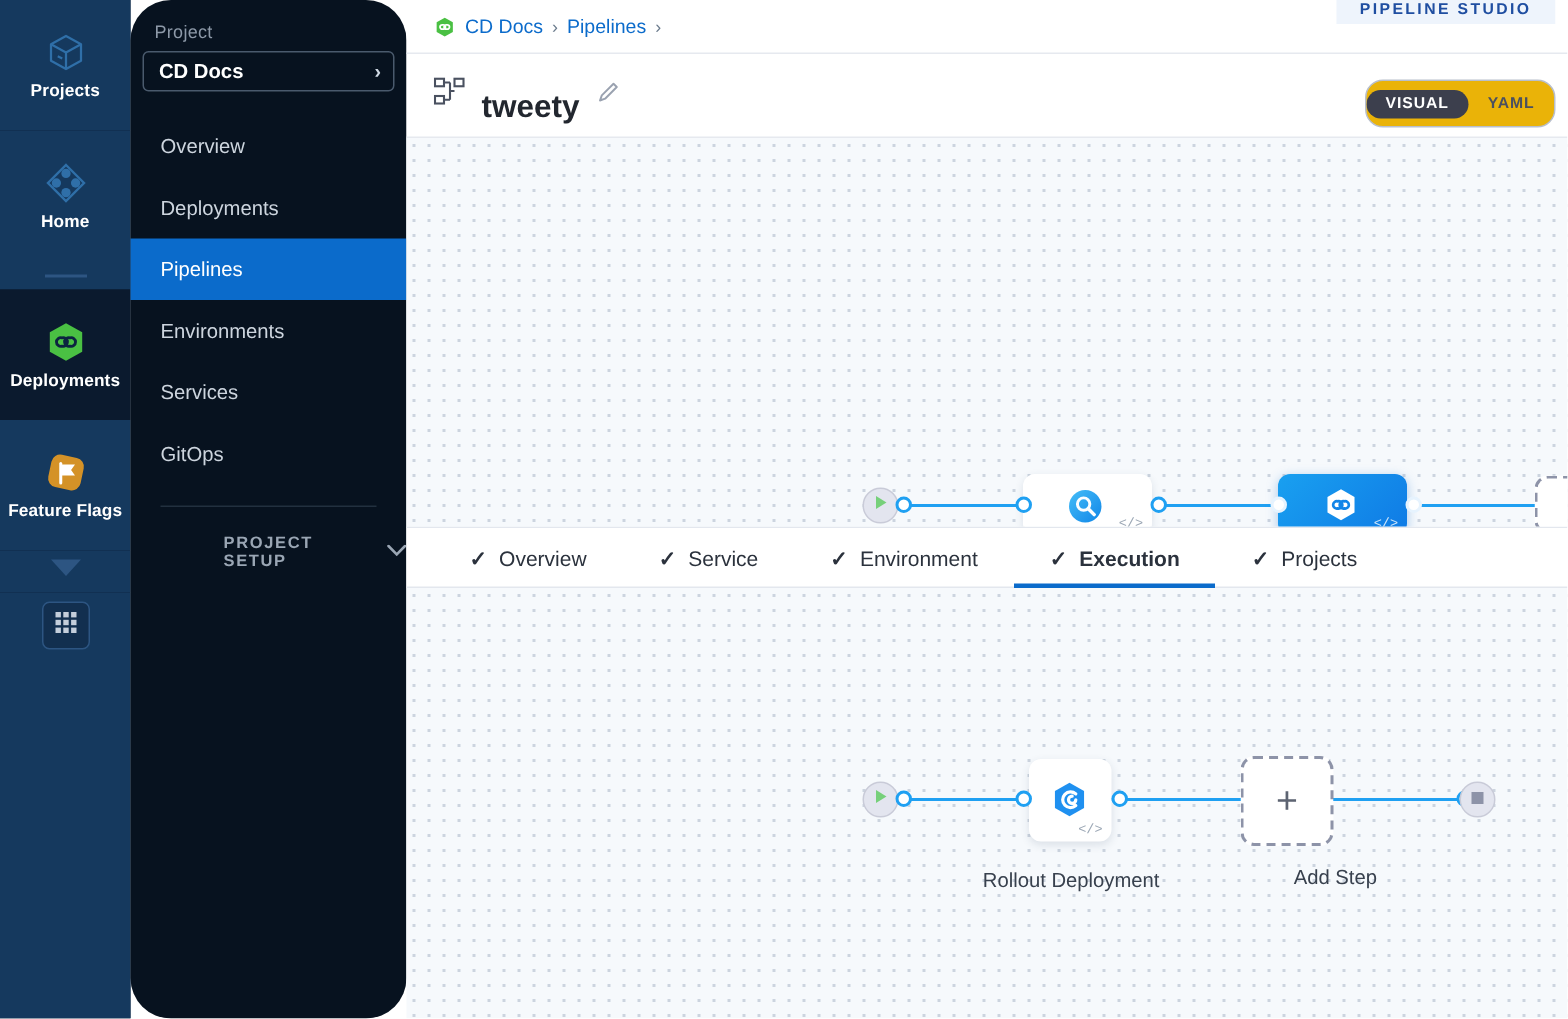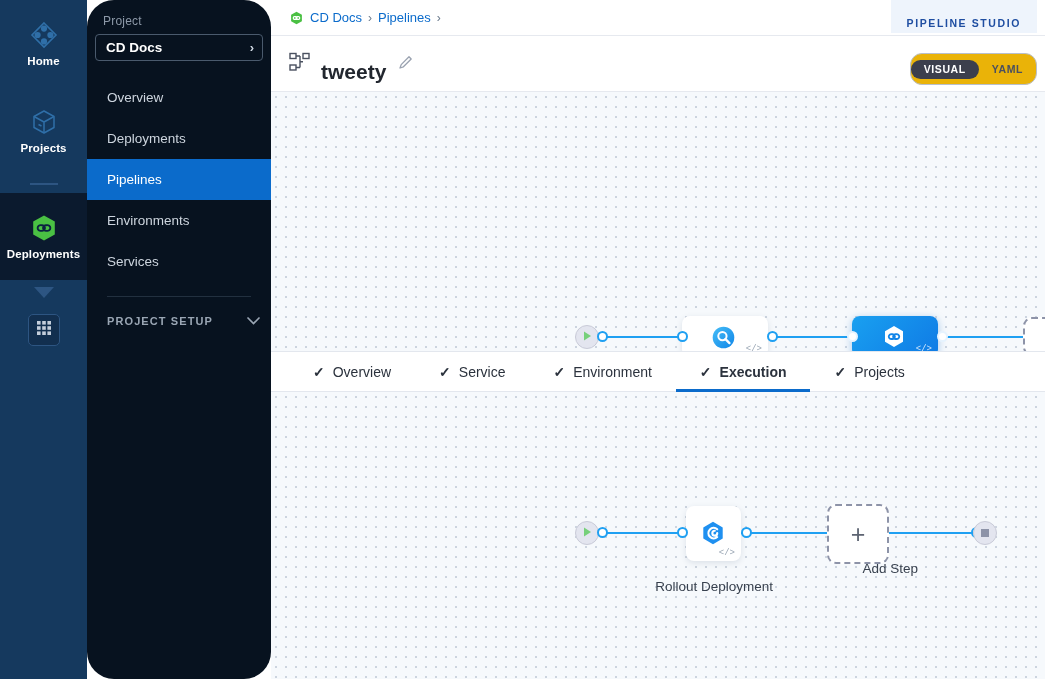--- a/index.html
+++ b/index.html
@@ -61,31 +61,31 @@
   .proj-select .cv { font-size: 13px; color:#cfd8e3; font-weight:bold; }
   .nav-item {
     height: 41px; display:flex; align-items:center;
     padding-left: 20px; font-size: 13.5px; color:#cdd5de; cursor:pointer;
   }
   .nav-item.active { background:#0b6bcb; color:#fff; }
   .nav-sep { height:1px; background:#22303f; margin: 14px 20px 0 20px; }
   .nav-setup {
     display:flex; align-items:center; justify-content:flex-start; gap: 34px;
     padding: 18px 0 0 20px; font-size:11px; letter-spacing:1.1px;
-    color:#9aa6b4; font-weight:bold; cursor:pointer;
+    color:#9aa6b4; font-weight:bold; cursor:pointer;margin-left:42px;
   }
 
   
   .main { flex:1; display:flex; flex-direction:column; background:#fff; position:relative; min-width:0; }
 
   .studio-badge {
     position:absolute; top:0; right: 8px;
     background:#eef4fc;
     color:#1f4ea1; font-size:10.5px; font-weight:bold; letter-spacing:1.6px;
-    padding: 17px 16px 4px 16px;
+    padding: 0 16px 4px 16px;
     clip-path: polygon(10px 0, 100% 0, 100% 100%, calc(100% - 10px) 100%, 0 100%, 0 0);
     z-index: 3;
   }
 
   .breadcrumb-bar {
     height: 36px; border-bottom: 1px solid #e6e9ef;
     display:flex; align-items:center; padding-left: 18px; gap: 6px;
     position:relative;
   }
   .bc-link { color:#0b6bcb; font-size:13px; cursor:pointer; }
@@ -172,64 +172,74 @@
 </head>
 <body>
 
 <div class="app">
 
   <div class="rail">
 
     <div class="rail-item lighter">
       <span class="rail-ico">
         <svg width="30" height="30" viewBox="0 0 30 30">
+          <g fill="none" stroke="#2f6fa8" stroke-width="1.5" stroke-linejoin="round">
+            <path d="M15 4 L25 9.5 L25 20.5 L15 26 L5 20.5 L5 9.5 Z"></path>
+            <path d="M5 9.5 L15 15 L25 9.5 M15 15 L15 26"></path>
+            <path d="M9.5 17.5 L12.5 19"></path>
+          </g>
+        </svg>
+      </span>
+      <span>Projects</span>
+    </div>
+
+    <div class="rail-item lighter">
+      <span class="rail-ico">
+        <svg width="30" height="30" viewBox="0 0 30 30">
           <g fill="none" stroke="#2f6fa8" stroke-width="1.6">
             <path d="M15 3 L27 15 L15 27 L3 15 Z"></path>
           </g>
           <g fill="#2f6fa8">
             <circle cx="15" cy="8.6" r="3.1"></circle>
               <circle cx="21.4" cy="15" r="3.1"></circle>
             <circle cx="15" cy="21.4" r="3.1"></circle>
               <circle cx="8.6" cy="15" r="3.1"></circle>
           </g>
         </svg>
       </span>
       <span>Home</span>
-    </div>
-
-    <div class="rail-item lighter">
-      <span class="rail-ico">
-        <svg width="30" height="30" viewBox="0 0 30 30">
-          <g fill="none" stroke="#2f6fa8" stroke-width="1.5" stroke-linejoin="round">
-            <path d="M15 4 L25 9.5 L25 20.5 L15 26 L5 20.5 L5 9.5 Z"></path>
-            <path d="M5 9.5 L15 15 L25 9.5 M15 15 L15 26"></path>
-            <path d="M9.5 17.5 L12.5 19"></path>
-          </g>
-        </svg>
-      </span>
-      <span>Projects</span>
     </div>
 
     <div class="rail-divider">
         <i></i>
       </div>
 
     <div class="rail-item dark">
       <span class="rail-ico">
         <svg width="30" height="30" viewBox="0 0 30 30">
           <path d="M15 2.5 L25.8 8.5 L25.8 21.5 L15 27.5 L4.2 21.5 L4.2 8.5 Z" fill="#4ac043"></path>
           <g fill="none" stroke="#0c2340" stroke-width="1.9" stroke-linecap="round">
             <path d="M12.3 12.2 a2.9 2.9 0 1 0 0 5.6 a2.9 2.9 0 1 0 0 -5.6 M17.7 12.2 a2.9 2.9 0 1 1 0 5.6 a2.9 2.9 0 1 1 0 -5.6"></path>
           </g>
         </svg>
       </span>
       <span>Deployments</span>
     </div>
 
 
+    <div class="rail-item lighter">
+      <span class="rail-ico">
+        <svg width="30" height="30" viewBox="0 0 30 30">
+          <rect x="4" y="4" width="22" height="22" rx="6" transform="rotate(12 15 15)" fill="#d49227"></rect>
+          <path d="M11.5 9 L11.5 22" stroke="#fff" stroke-width="2" stroke-linecap="round"></path>
+          <path d="M12.2 9.6 L21 9.6 L18.4 13.4 L21 17 L12.2 17 Z" fill="#fff"></path>
+        </svg>
+      </span>
+      <span>Feature Flags</span>
+    </div>
 
     <div class="rail-chevron">
       <span>
         <svg width="22" height="13" viewBox="0 0 22 13">
             <path d="M1 1 L21 1 L11 12 Z" fill="#2d5582"></path>
           </svg>
       </span>
     </div>
 
     <div class="rail-bottom">
@@ -269,20 +279,23 @@
     </div>
     <div class="nav-item active">
       <span>Pipelines</span>
     </div>
     <div class="nav-item">
       <span>Environments</span>
     </div>
     <div class="nav-item">
       <span>Services</span>
     </div>
+    <div class="nav-item">
+      <span>GitOps</span>
+    </div>
 
     <div class="nav-sep"></div>
 
     <div class="nav-setup">
       <span>PROJECT SETUP</span>
       <span>
         <svg width="13" height="8" viewBox="0 0 13 8">
             <path d="M1 1 L6.5 6.6 L12 1" fill="none" stroke="#9aa6b4" stroke-width="1.7" stroke-linecap="round"></path>
           </svg>
       </span>
@@ -433,21 +446,21 @@
         </span>
         <span class="code">&lt;/&gt;</span>
       </div>
       <div class="port" style="left:406px; top:135px;"></div>
       <div class="port" style="left:470px; top:135px;"></div>
       <div class="node-label" style="left:382px; top:184px; width:120px;">Rollout Deployment</div>
 
       <div class="dashed" style="left:556px; top:511px; top:112px; width:62px; height:60px;">
         <span class="plus">+</span>
       </div>
-      <div class="node-label" style="left:527px; top:166px; width:120px;">Add Step</div>
+      <div class="node-label" style="left:527px; top:182px; width:120px;">Add Step</div>
 
       <div class="port" style="left:700px; top:135px;"></div>
       <div class="endcap" style="left:702px; top:129px;">
         <span>
           <svg width="10" height="10" viewBox="0 0 10 10">
               <rect x="1" y="1" width="8" height="8" fill="#8d93a8"></rect>
             </svg>
         </span>
       </div>
     </div>

